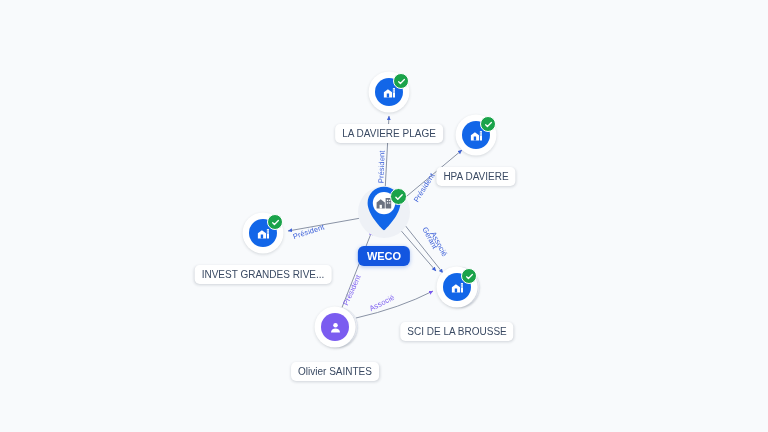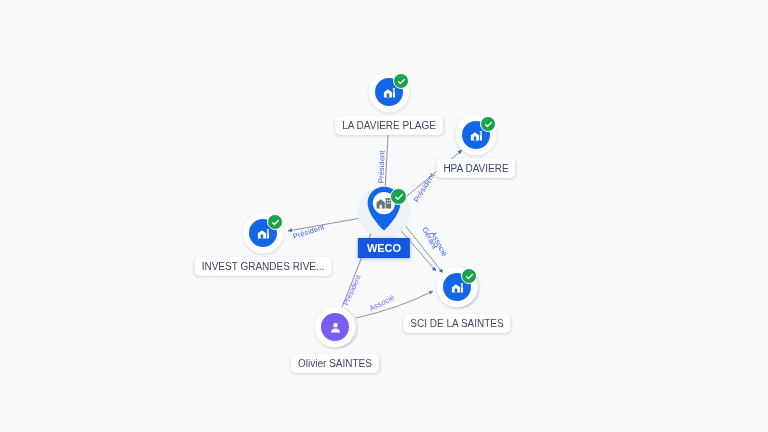--- a/index.html
+++ b/index.html
@@ -140,31 +140,32 @@
     left: 50%;
     transform: translateX(-50%);
     white-space: nowrap;
     background: #ffffff;
     color: #3a4a63;
     font-size: 10px;
     line-height: 11px;
     padding: 4px 7px 4px 7px;
     border-radius: 5px;
     box-shadow: 0 1px 3px rgba(30,41,59,.18);
+    margin-top: 8px;
   }
   .label.below  { top: 24px; }
   .label.below-far { top: 27px; }
   .label.root {
     background: #1356e0;
     color: #ffffff;
     font-size: 11px;
     line-height: 12px;
     font-weight: bold;
     padding: 4px 9px;
-    border-radius: 0;
+    border-radius: 6px;
     top: 26px;
     box-shadow: 0 1px 4px rgba(19,86,224,.35);
   }
 
   
   .elabel {
     position: absolute;
     font-size: 7.5px;
     line-height: 8px;
     letter-spacing: .1px;
@@ -295,21 +296,21 @@
           <rect x="18.2" y="7" width="1.8" height="1.7" fill="#1266e8"></rect>
           <rect x="18.2" y="10.4" width="1.8" height="1.7" fill="#1266e8"></rect>
         </svg>
       </div>
       <div class="badge">
         <svg width="9" height="9" viewBox="0 0 24 24">
           <path d="M4.5 12.6l4.6 4.6L19.6 6.7" fill="none" stroke="#ffffff" stroke-width="3.4" stroke-linecap="round" stroke-linejoin="round"></path>
         </svg>
       </div>
     </div>
-    <div class="label below-far">SCI DE LA SAINTES</div>
+    <div class="label below-far">SCI DE LA BROUSSE</div>
   </div>
 
   <div class="node" style="left:335px; top:327px;">
     <div class="node-art">
       <div class="stack s1"></div>
       <div class="stack s2"></div>
       <div class="halo"></div>
       <div class="disc person">
         <svg width="15" height="15" viewBox="0 0 24 24">
           <circle cx="12" cy="8.3" r="3.6" fill="#ffffff"></circle>

